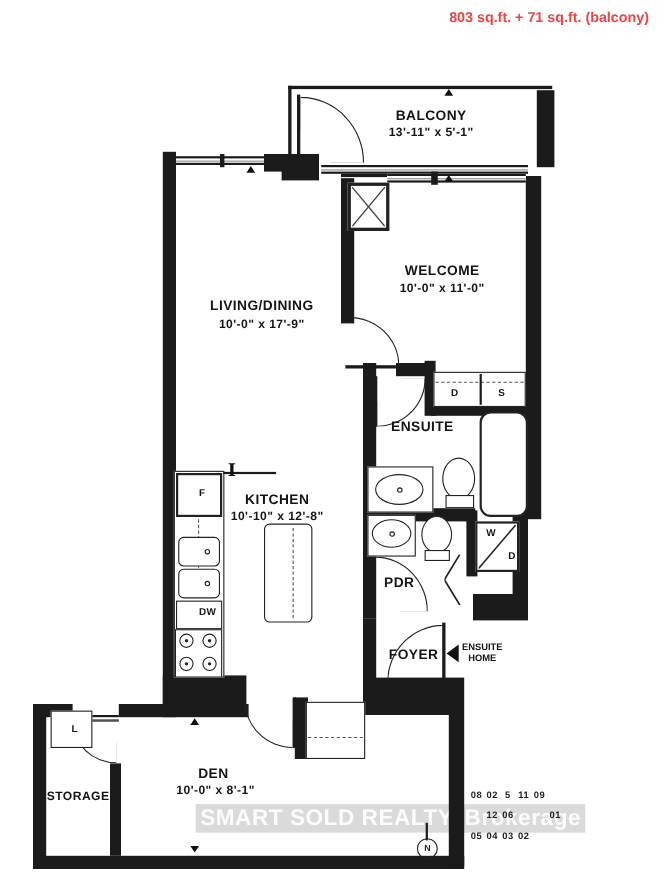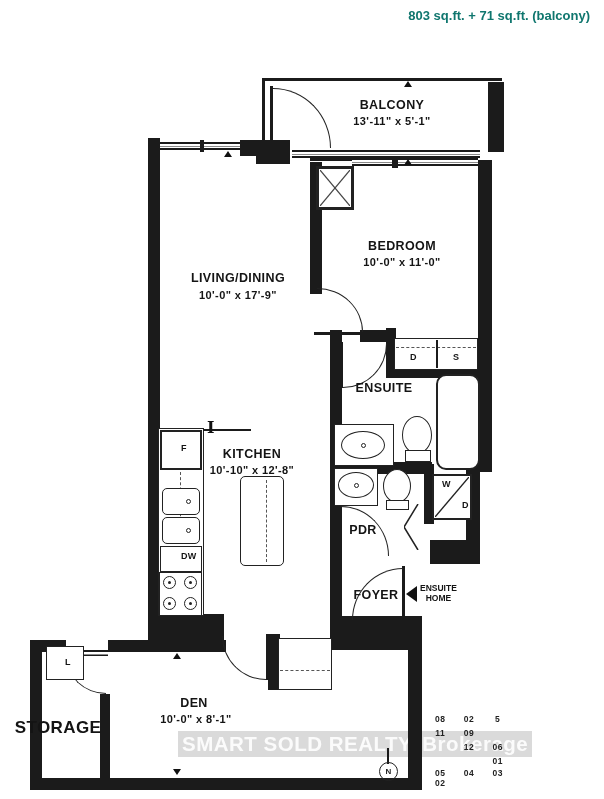--- a/index.html
+++ b/index.html
@@ -25,25 +25,25 @@
   .lbl{position:absolute;font-weight:bold;font-size:12.5px;letter-spacing:.4px;color:#141414;
        white-space:nowrap;transform:translateX(-50%);z-index:3;}
   .dim{font-size:11px;}
   .sm{font-size:9px;transform:none;letter-spacing:.3px;}
   .burner{position:absolute;width:13px;height:13px;border:1.5px solid #222;border-radius:50%;box-sizing:border-box;z-index:2;}
   .burner::after{content:"";position:absolute;left:3.5px;top:3.5px;width:3px;height:3px;background:#222;border-radius:50%;}
   .drain{position:absolute;width:5px;height:5px;border:1.2px solid #222;border-radius:50%;box-sizing:border-box;z-index:3;}
   .tick-up{position:absolute;width:0;height:0;border-left:4px solid transparent;border-right:4px solid transparent;border-bottom:6px solid #111;z-index:3;}
   .tick-down{position:absolute;width:0;height:0;border-left:4px solid transparent;border-right:4px solid transparent;border-top:6px solid #111;z-index:3;}
   .arrow-left{position:absolute;width:0;height:0;border-top:8px solid transparent;border-bottom:8px solid transparent;border-right:11px solid #111;z-index:3;}
-  .header{position:absolute;top:6px;right:14px;text-align:left;font-weight:bold;font-size:13px;color:#0f766e;line-height:19px;z-index:3;}
+  .header{position:absolute;top:6px;right:14px;text-align:left;font-weight:bold;font-size:13px;color:#ef4444;line-height:19px;z-index:3;}
   .watermark{position:absolute;left:178px;top:731px;font-size:20.5px;font-weight:bold;color:#fbfbfb;
              background:#d2d2d2;padding:1px 4px;letter-spacing:.5px;opacity:.8;z-index:1;white-space:nowrap;}
   .keyplan{position:absolute;left:426px;top:712px;width:86px;height:76px;display:grid;
-           grid-template-columns:repeat(3,1fr);grid-template-rows:repeat(4,1fr);z-index:3;}
+           grid-template-columns:repeat(6,1fr);grid-template-rows:repeat(4,1fr);z-index:3;}
   .keyplan span{font-size:8.5px;font-weight:bold;letter-spacing:.5px;color:#222;display:flex;align-items:center;justify-content:center;}
   .compass-circle{position:absolute;left:379px;top:762px;width:19px;height:19px;border:1.6px solid #222;border-radius:50%;
                   box-sizing:border-box;display:flex;align-items:center;justify-content:center;
                   font-size:8px;font-weight:bold;color:#222;z-index:3;}
   .ibeam{position:absolute;left:207px;top:418px;font-family:"DejaVu Serif",serif;font-weight:bold;font-size:16px;color:#111;z-index:3;}
   svg{position:absolute;z-index:2;}
 </style>
 </head>
 <body>
 
@@ -168,39 +168,39 @@
   <svg style="left:404px;top:504px" width="16" height="46">
     <polyline points="14,0 0,23 14,46" fill="none" stroke="#222" stroke-width="1.5"></polyline>
   </svg>
 
   <div class="box" style="left:46px;top:646px;width:38px;height:34px;border-width:1.3px"></div>
   <div class="lbl sm" style="left:65px;top:657px">L</div>
 
   <div class="lbl" style="left:392px;top:98px">BALCONY</div>
   <div class="lbl dim" style="left:392px;top:115px">13'-11" x 5'-1"</div>
 
-  <div class="lbl" style="left:402px;top:239px">BEDROOM</div>
+  <div class="lbl" style="left:402px;top:239px">WELCOME</div>
   <div class="lbl dim" style="left:402px;top:256px">10'-0" x 11'-0"</div>
 
   <div class="lbl" style="left:238px;top:271px">LIVING/DINING</div>
   <div class="lbl dim" style="left:238px;top:289px">10'-0" x 17'-9"</div>
 
   <div class="lbl" style="left:384px;top:381px">ENSUITE</div>
 
   <div class="lbl" style="left:252px;top:447px">KITCHEN</div>
   <div class="lbl dim" style="left:252px;top:464px">10'-10" x 12'-8"</div>
 
   <div class="lbl" style="left:363px;top:523px">PDR</div>
 
   <div class="lbl" style="left:376px;top:588px">FOYER</div>
 
   <div class="lbl" style="left:194px;top:696px">DEN</div>
   <div class="lbl dim" style="left:196px;top:713px">10'-0" x 8'-1"</div>
 
-  <div class="lbl" style="left:58px;top:718px;font-size:17px">STORAGE</div>
+  <div class="lbl" style="left:71px;top:718px;font-size:11px">STORAGE</div>
 
   <div class="arrow-left" style="left:406px;top:586px"></div>
   <div style="position:absolute;left:420px;top:583px;text-align:center;font-weight:bold;font-size:8.5px;line-height:10px;color:#141414;z-index:3">
     <div>ENSUITE</div>
     <div>HOME</div>
   </div>
 
   <div class="tick-up" style="left:224px;top:151px"></div>
   <div class="tick-up" style="left:404px;top:81px"></div>
   <div class="tick-up" style="left:404px;top:159px"></div>

